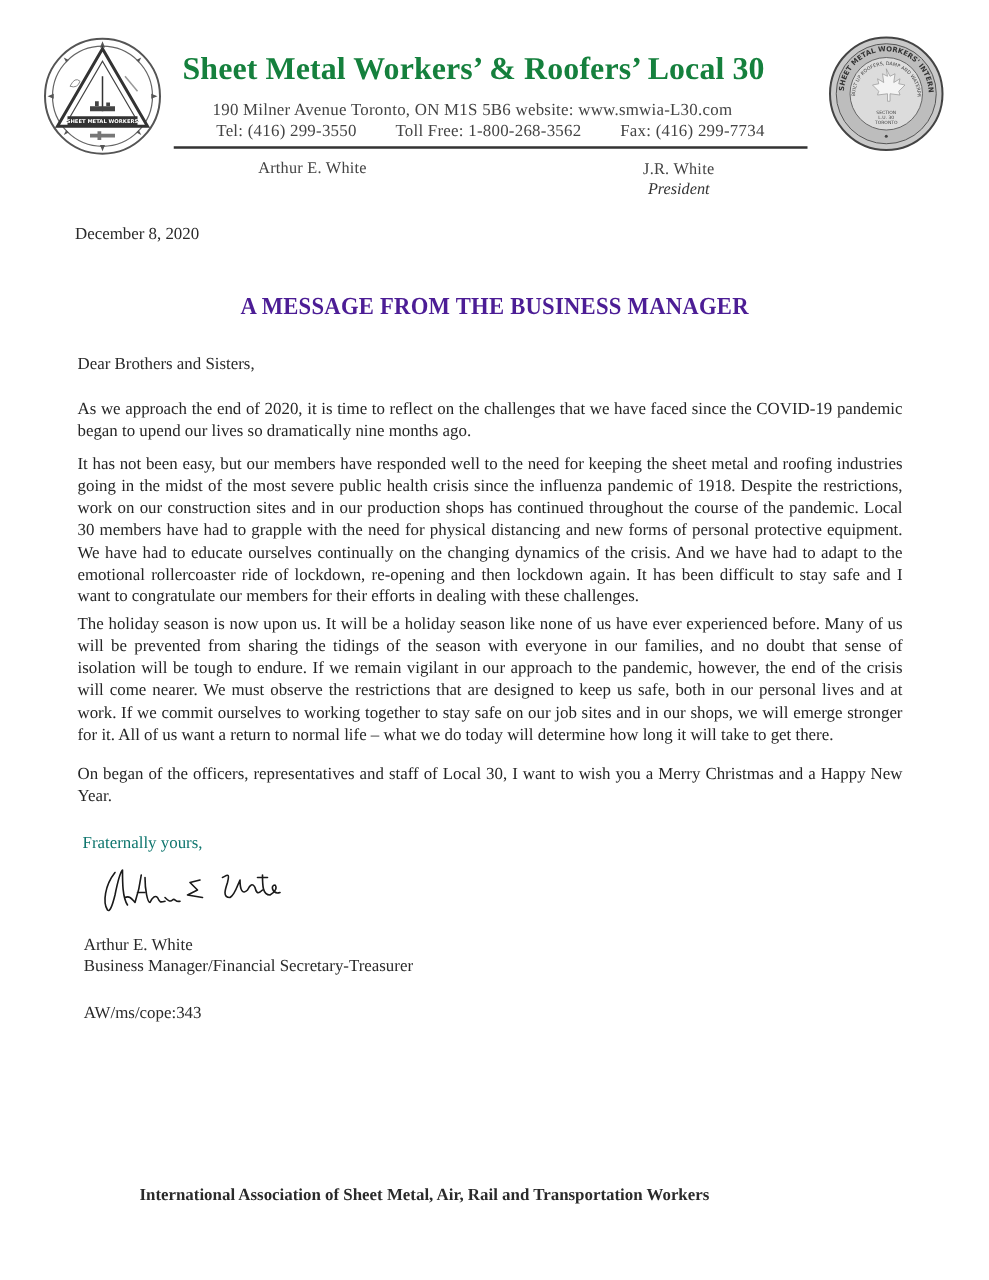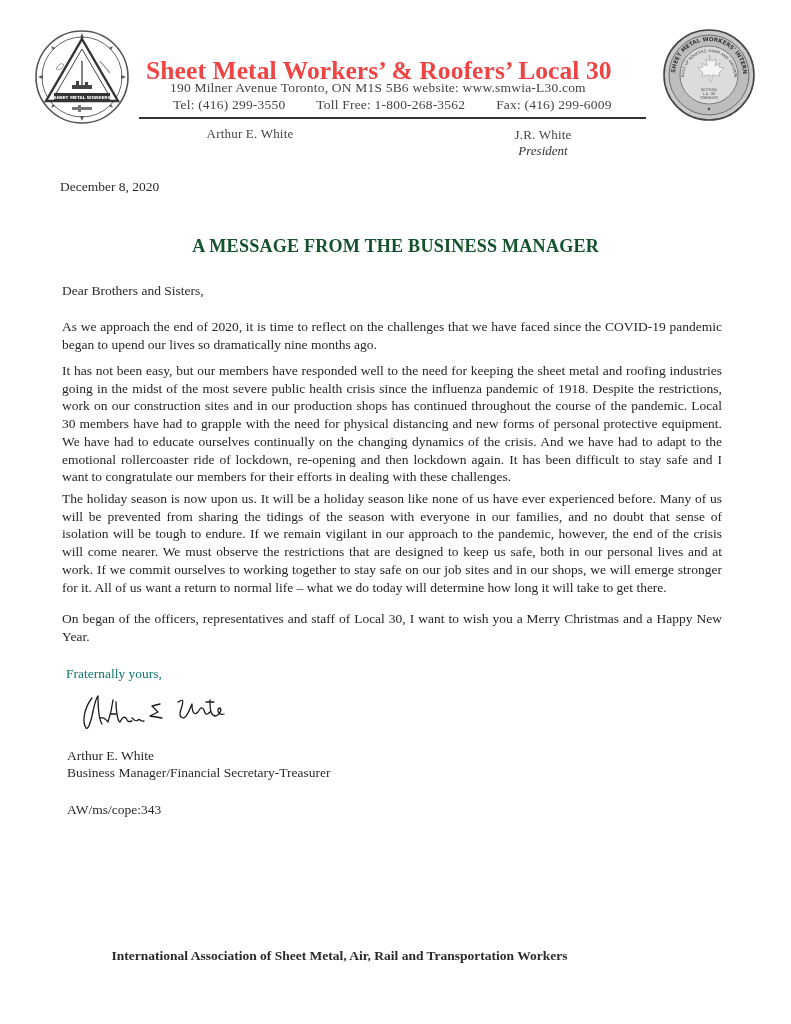--- a/index.html
+++ b/index.html
@@ -1,30 +1,30 @@
 <!DOCTYPE html>
 <html><head>
 <meta charset="utf-8">
 <style>
   html, body { margin: 0; padding: 0; background: #ffffff; }
   body { width: 791px; height: 1024px; position: relative; overflow: hidden; color: #1f1f1f; font-family: "Liberation Serif", serif; }
   .abs { position: absolute; }
   .logo-left { left: 34px; top: 29px; width: 96px; height: 96px; }
   .logo-right { left: 662px; top: 27px; width: 94px; height: 96px; }
-  .org-name { left: 146px; top: 56px; font-size: 25.5px; font-weight: bold; letter-spacing: 0.1px; color: #ef4444; white-space: nowrap; }
+  .org-name { left: 146px; top: 40px; font-size: 25.5px; font-weight: bold; letter-spacing: 0.1px; color: #15803d; white-space: nowrap; }
   .addr-line { left: 170px; top: 80px; font-size: 13.5px; color: #444; white-space: nowrap; letter-spacing: 0.2px; }
   .phone-line { left: 173px; top: 97px; font-size: 13.5px; color: #444; white-space: nowrap; letter-spacing: 0.2px; }
   .phone-line span { margin-right: 31px; }
   .rule-full { left: 139px; top: 117px; width: 507px; height: 2px; background: #333; }
   .officer-left { left: 145px; top: 126px; width: 210px; text-align: center; }
   .officer-right { left: 508px; top: 127px; width: 70px; text-align: center; }
   .officer-name { font-size: 13px; color: #444; letter-spacing: 0.2px; }
   .officer-title { font-size: 13px; font-style: italic; color: #333; }
   .date { left: 60px; top: 179px; font-size: 13.5px; color: #2a2a2a; }
-  .heading { left: 0; width: 791px; top: 235px; text-align: center; font-size: 19.5px; font-weight: bold; color: #14532d; letter-spacing: 0.2px; }
+  .heading { left: 0; width: 791px; top: 235px; text-align: center; font-size: 19.5px; font-weight: bold; color: #4c1d95; letter-spacing: 0.2px; }
   .heading span { display: inline-block; margin-left: 0px; transform: scaleX(0.93); }
   .salutation { left: 62px; top: 283px; font-size: 13.5px; color: #2a2a2a; }
   .para { left: 62px; width: 660px; font-size: 13.5px; line-height: 17.7px; text-align: justify; color: #262626; transform-origin: left top; }
   .p1 { top: 318px; }
   .p2 { top: 362px; }
   .p3 { top: 490px; }
   .p4 { top: 610px; }
   .closing { left: 66px; top: 666px; font-size: 13.5px; color: #0f766e; }
   .signature { left: 78px; top: 688px; width: 170px; height: 50px; }
   .sig-name { left: 67px; top: 748px; font-size: 13.5px; color: #2a2a2a; }
@@ -60,21 +60,21 @@
     <rect x="38" y="78" width="20" height="3" fill="#777"></rect>
     <rect x="44" y="76" width="3" height="7" fill="#777"></rect>
     <path d="M22 40 q4 -8 8 -4 q-2 6 -8 4z" fill="none" stroke="#888" stroke-width="0.8"></path>
     <path d="M66 32 l10 12" stroke="#999" stroke-width="1.2"></path>
   </svg>
 </div>
 
 <div class="abs org-name">Sheet Metal Workers’ &amp; Roofers’ Local 30</div>
 <div class="abs addr-line">190 Milner Avenue  Toronto, ON  M1S 5B6  website: www.smwia-L30.com</div>
 <div class="abs phone-line">
-  <span>Tel: (416) 299-3550</span><span>Toll Free: 1-800-268-3562</span><span style="margin-right:0">Fax: (416) 299-6009</span>
+  <span>Tel: (416) 299-3550</span><span>Toll Free: 1-800-268-3562</span><span style="margin-right:0">Fax: (416) 299-7734</span>
 </div>
 <div class="abs rule-full"></div>
 
 <div class="abs logo-right">
   <svg width="94" height="96" viewBox="0 0 94 96">
     <defs>
       <path id="ringPath" d="M 13 48 A 34 34 0 1 1 81 48"></path>
       <path id="innerPath" d="M 22 50 A 25 25 0 1 1 72 50"></path>
     </defs>
     <circle cx="47" cy="48" r="45" fill="#c9c9c9" stroke="#444" stroke-width="1.6"></circle>

